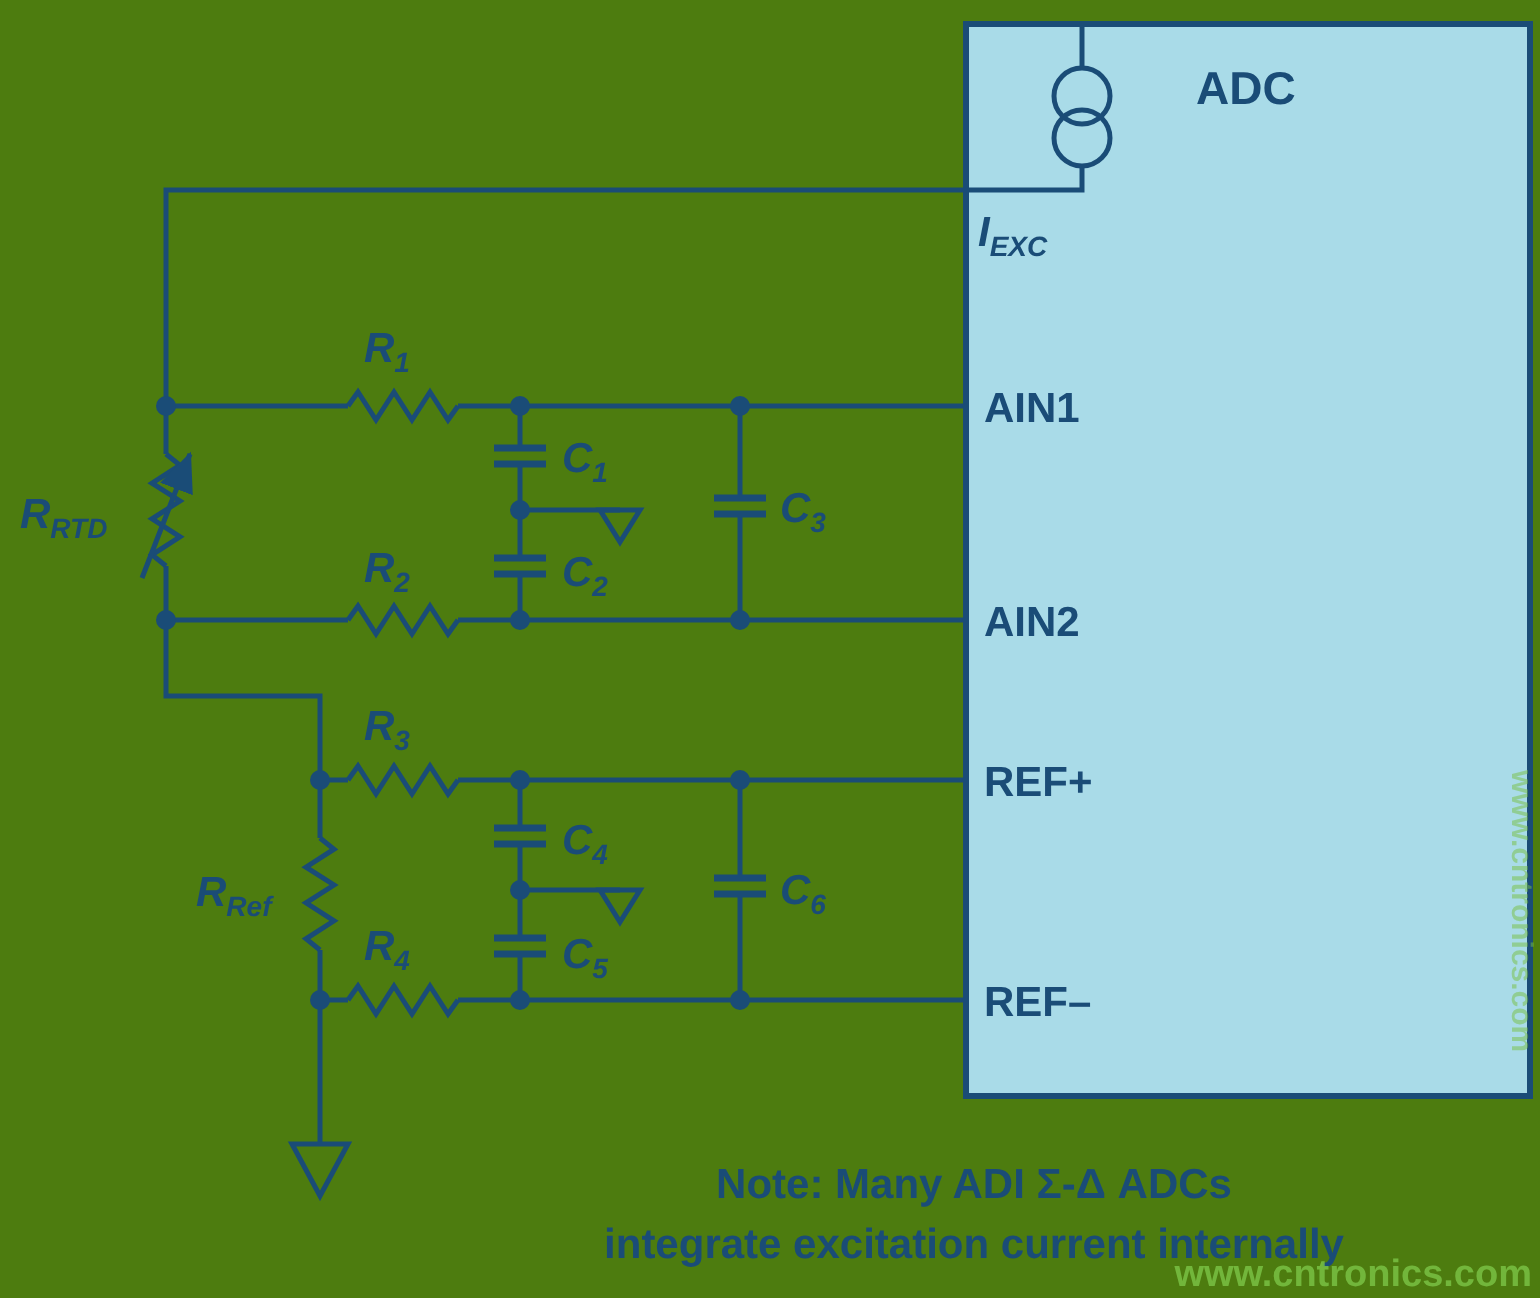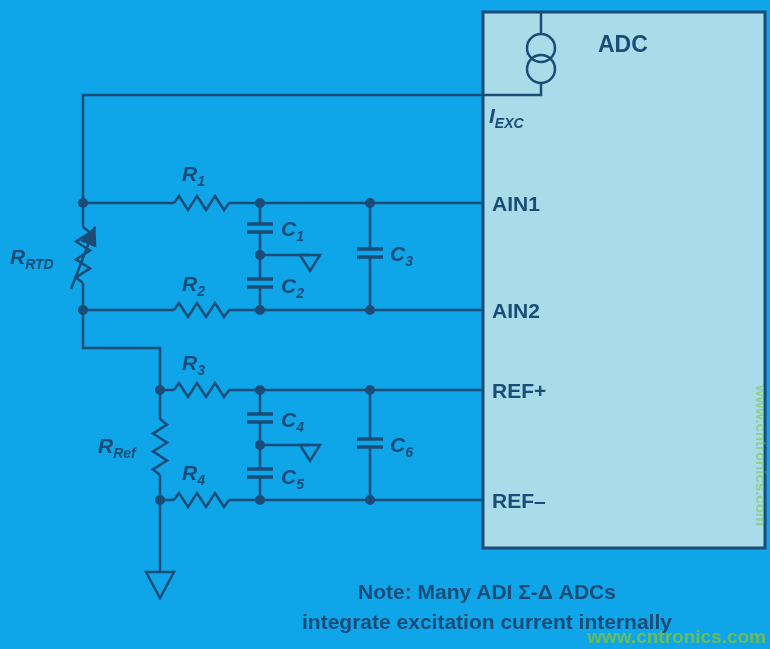--- a/index.html
+++ b/index.html
@@ -1,16 +1,16 @@
 <!DOCTYPE html>
 <html><head>
 <meta charset="utf-8">
 <style>
   html,body { margin:0; padding:0; background:#ffffff; }
-  .stage { position:relative; width:770px; height:649px; background:#0ea5e9;
+  .stage { position:relative; width:770px; height:649px; background:#4d7c0f;
            font-family:"Liberation Sans", sans-serif; overflow:hidden; }
   svg { display:block; }
   svg text { font-family:"Liberation Sans", sans-serif; font-weight:bold; fill:#1a4c77; }
   .wire  { fill:none; stroke:#1a4c77; stroke-width:2.5; }
   .plate { stroke:#1a4c77; stroke-width:3.5; }
   .box   { stroke:#1a4c77; stroke-width:3; }
   .sym   { fill:none; stroke:#1a4c77; stroke-width:2.5; }
   .gnd   { fill:none; stroke:#1a4c77; stroke-width:2.5; stroke-linejoin:miter; }
   .dot   { fill:#1a4c77; stroke:none; }
   .it    { font-style:italic; }

